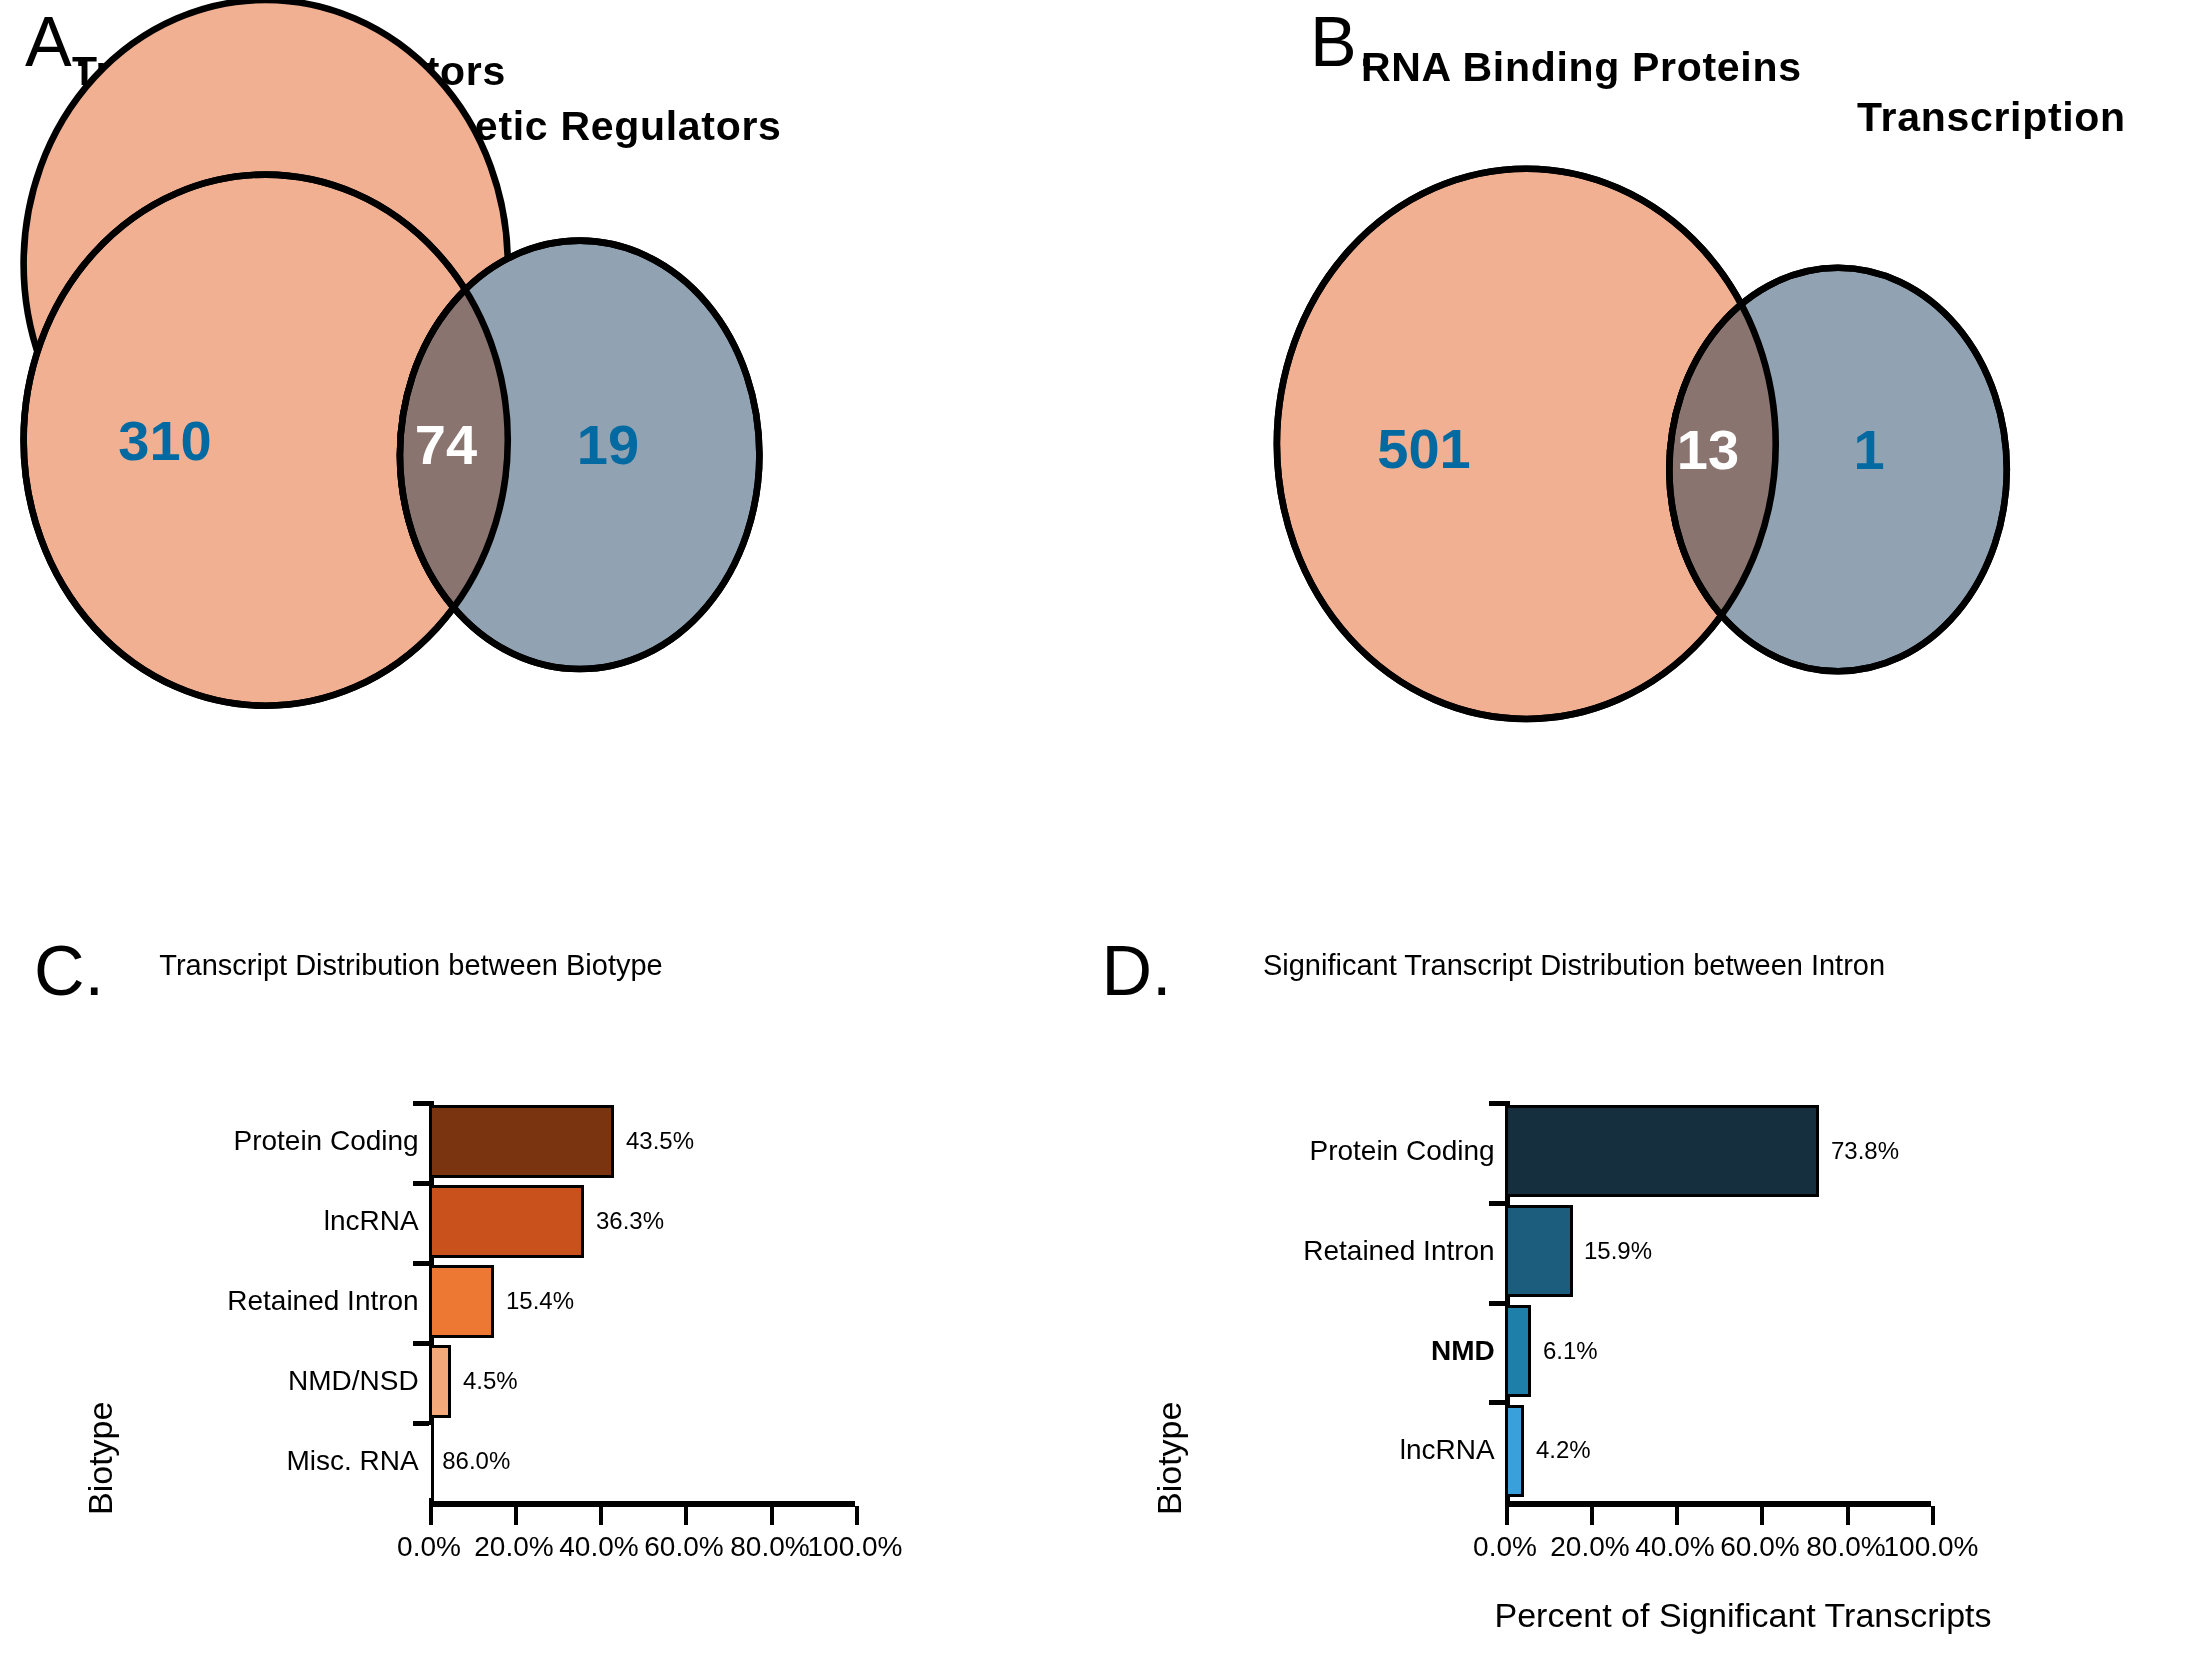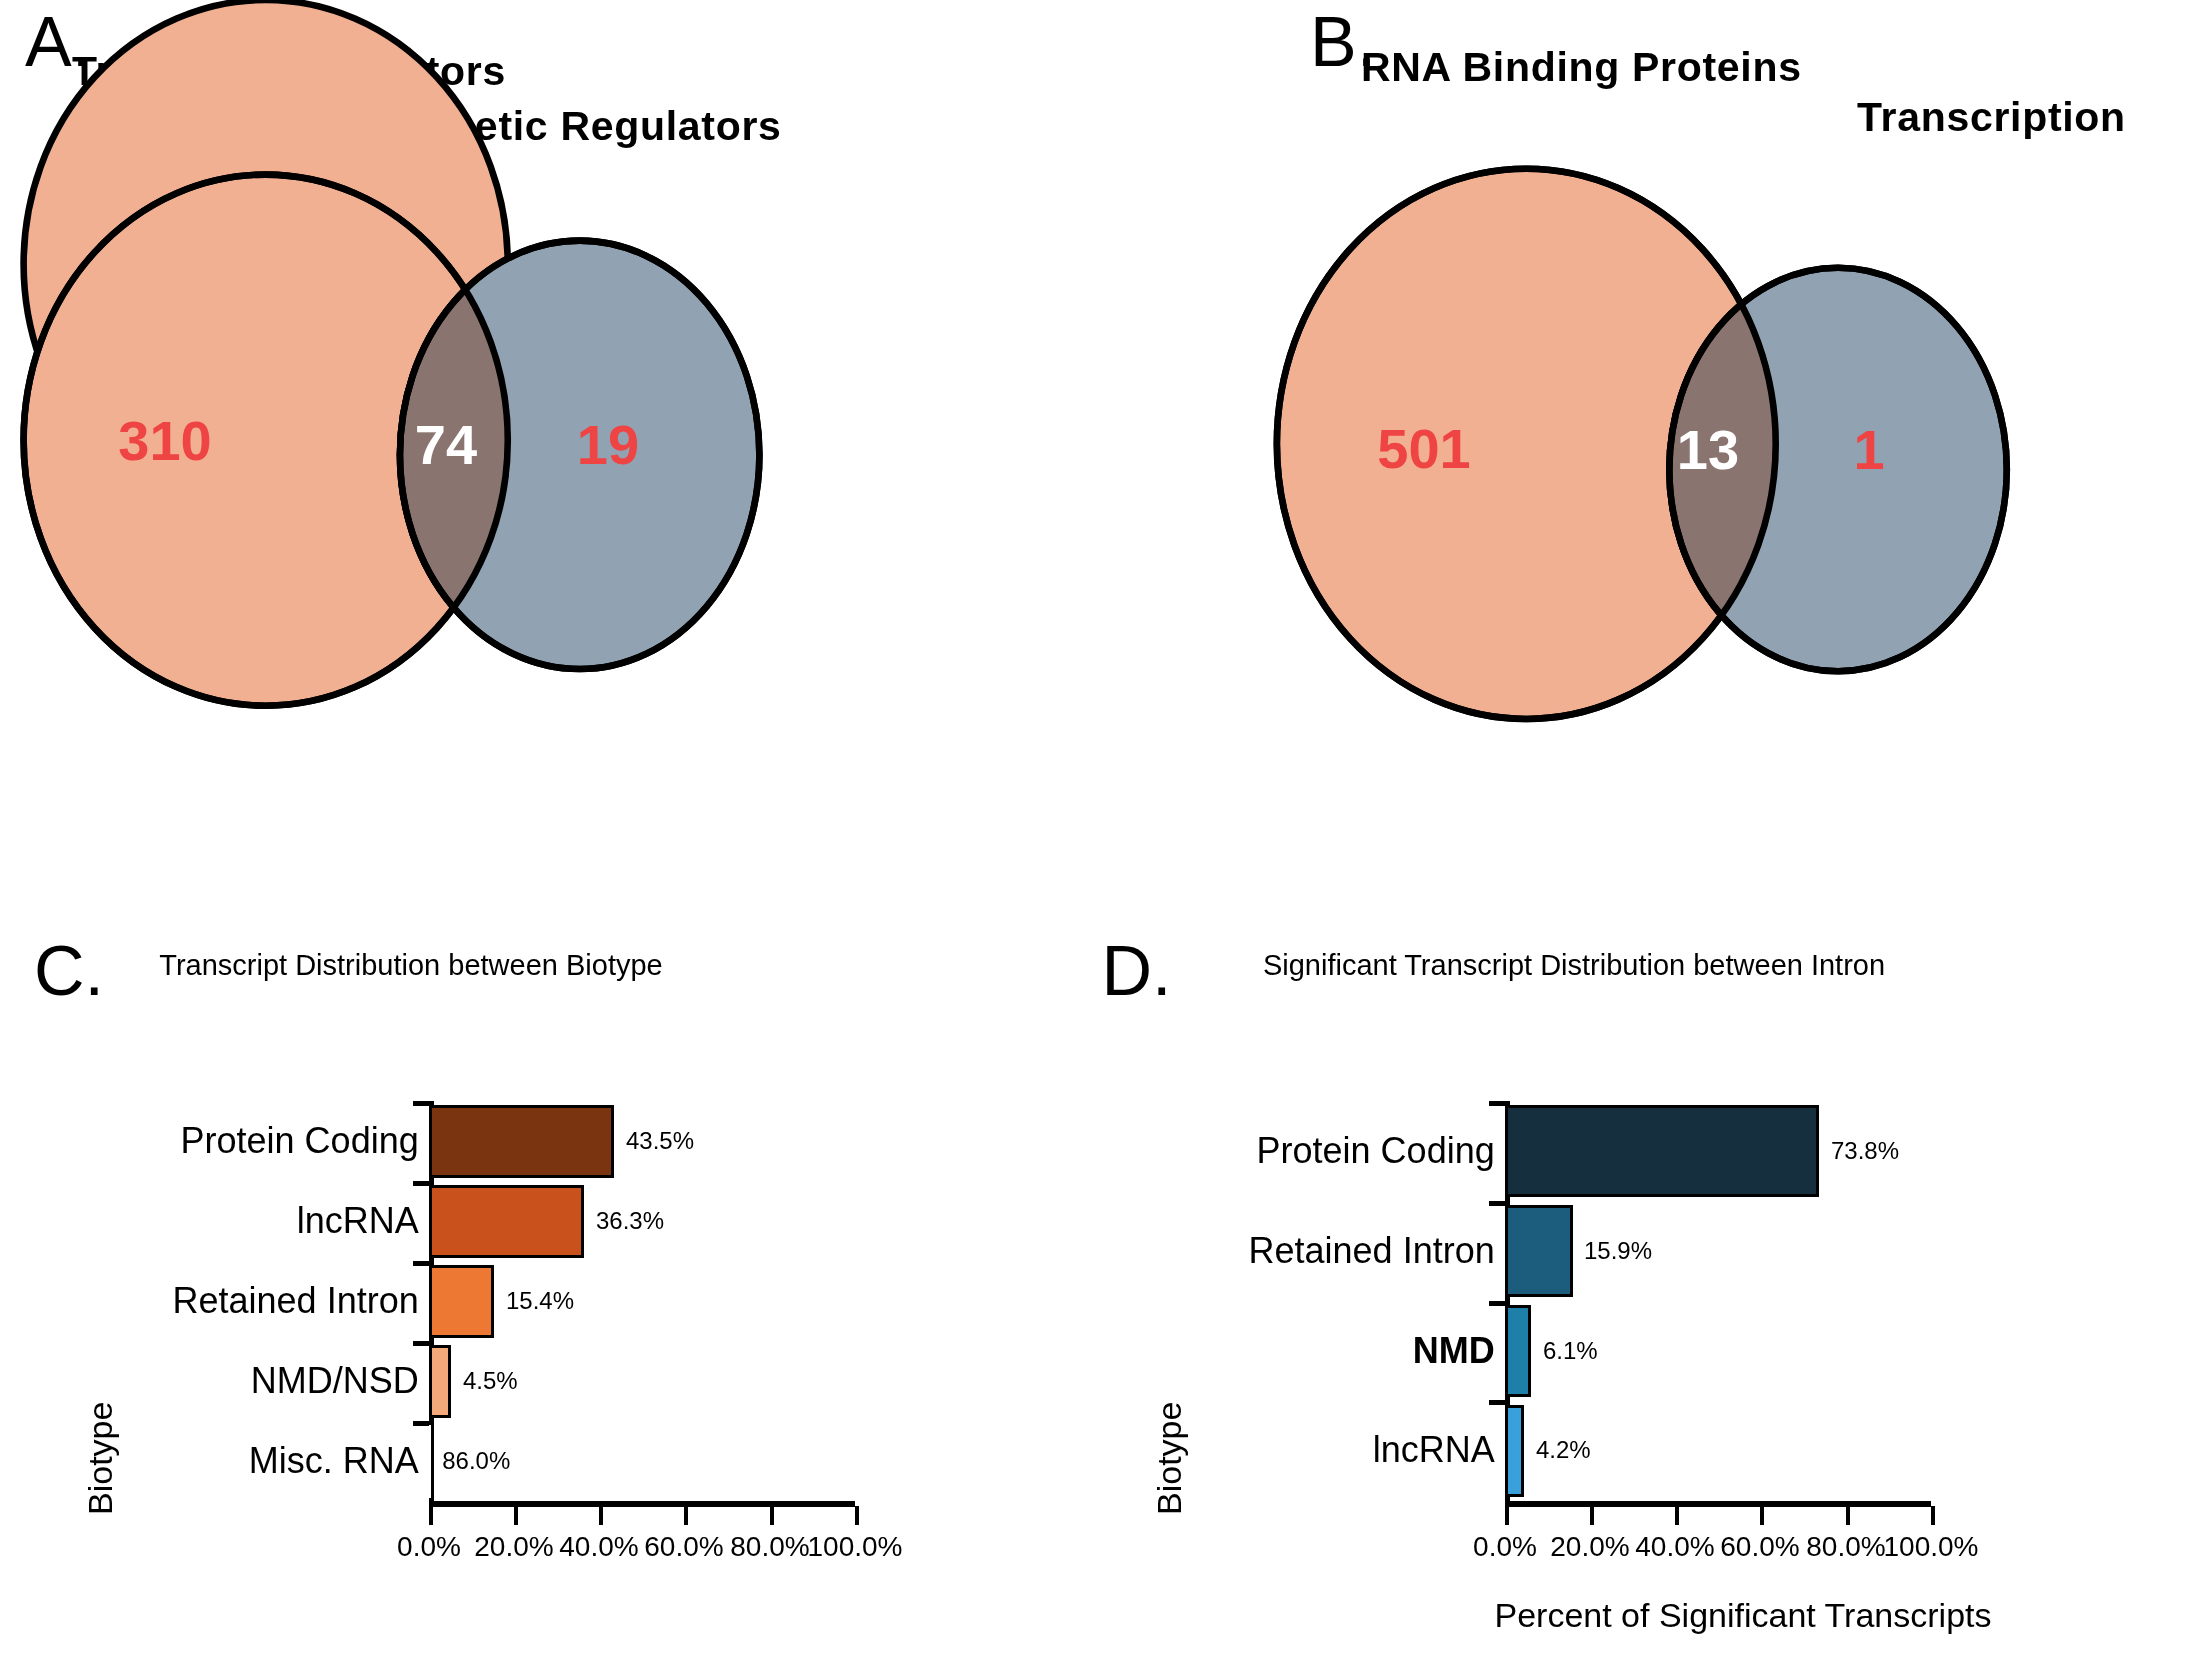--- a/index.html
+++ b/index.html
@@ -17,31 +17,31 @@
   .venn-title{
     position:absolute;font-size:41px;font-weight:bold;white-space:nowrap;
     letter-spacing:0.7px;
   }
   .venn-svg{position:absolute;left:0;top:0;}
   .venn-num{
     position:absolute;font-size:56px;font-weight:bold;white-space:nowrap;
     transform:translate(-50%,-50%);
   }
   .venn-num.light{color:#ffffff;}
-  .venn-num.dark{color:#ef4444;}
+  .venn-num.dark{color:#0369a1;}
 
   
   .chart{position:absolute;}
   .chart-title{
     position:absolute;font-size:29px;white-space:nowrap;text-align:center;
     left:50%;transform:translateX(-50%);top:0;
   }
   .plot{position:absolute;}
   .cat-label{
-    position:absolute;font-size:36px;white-space:nowrap;
+    position:absolute;font-size:28px;white-space:nowrap;
     right:100%;margin-right:10.3px;transform:translateY(-50%);
     text-align:right;
   }
   .bar{position:absolute;border:3.7px solid #000;box-sizing:border-box;}
   .bar-value{
     position:absolute;font-size:24px;white-space:nowrap;
     transform:translateY(-50%);
   }
   .axis-x{
     position:absolute;left:0;height:0;border-top:6.6px solid #000;

